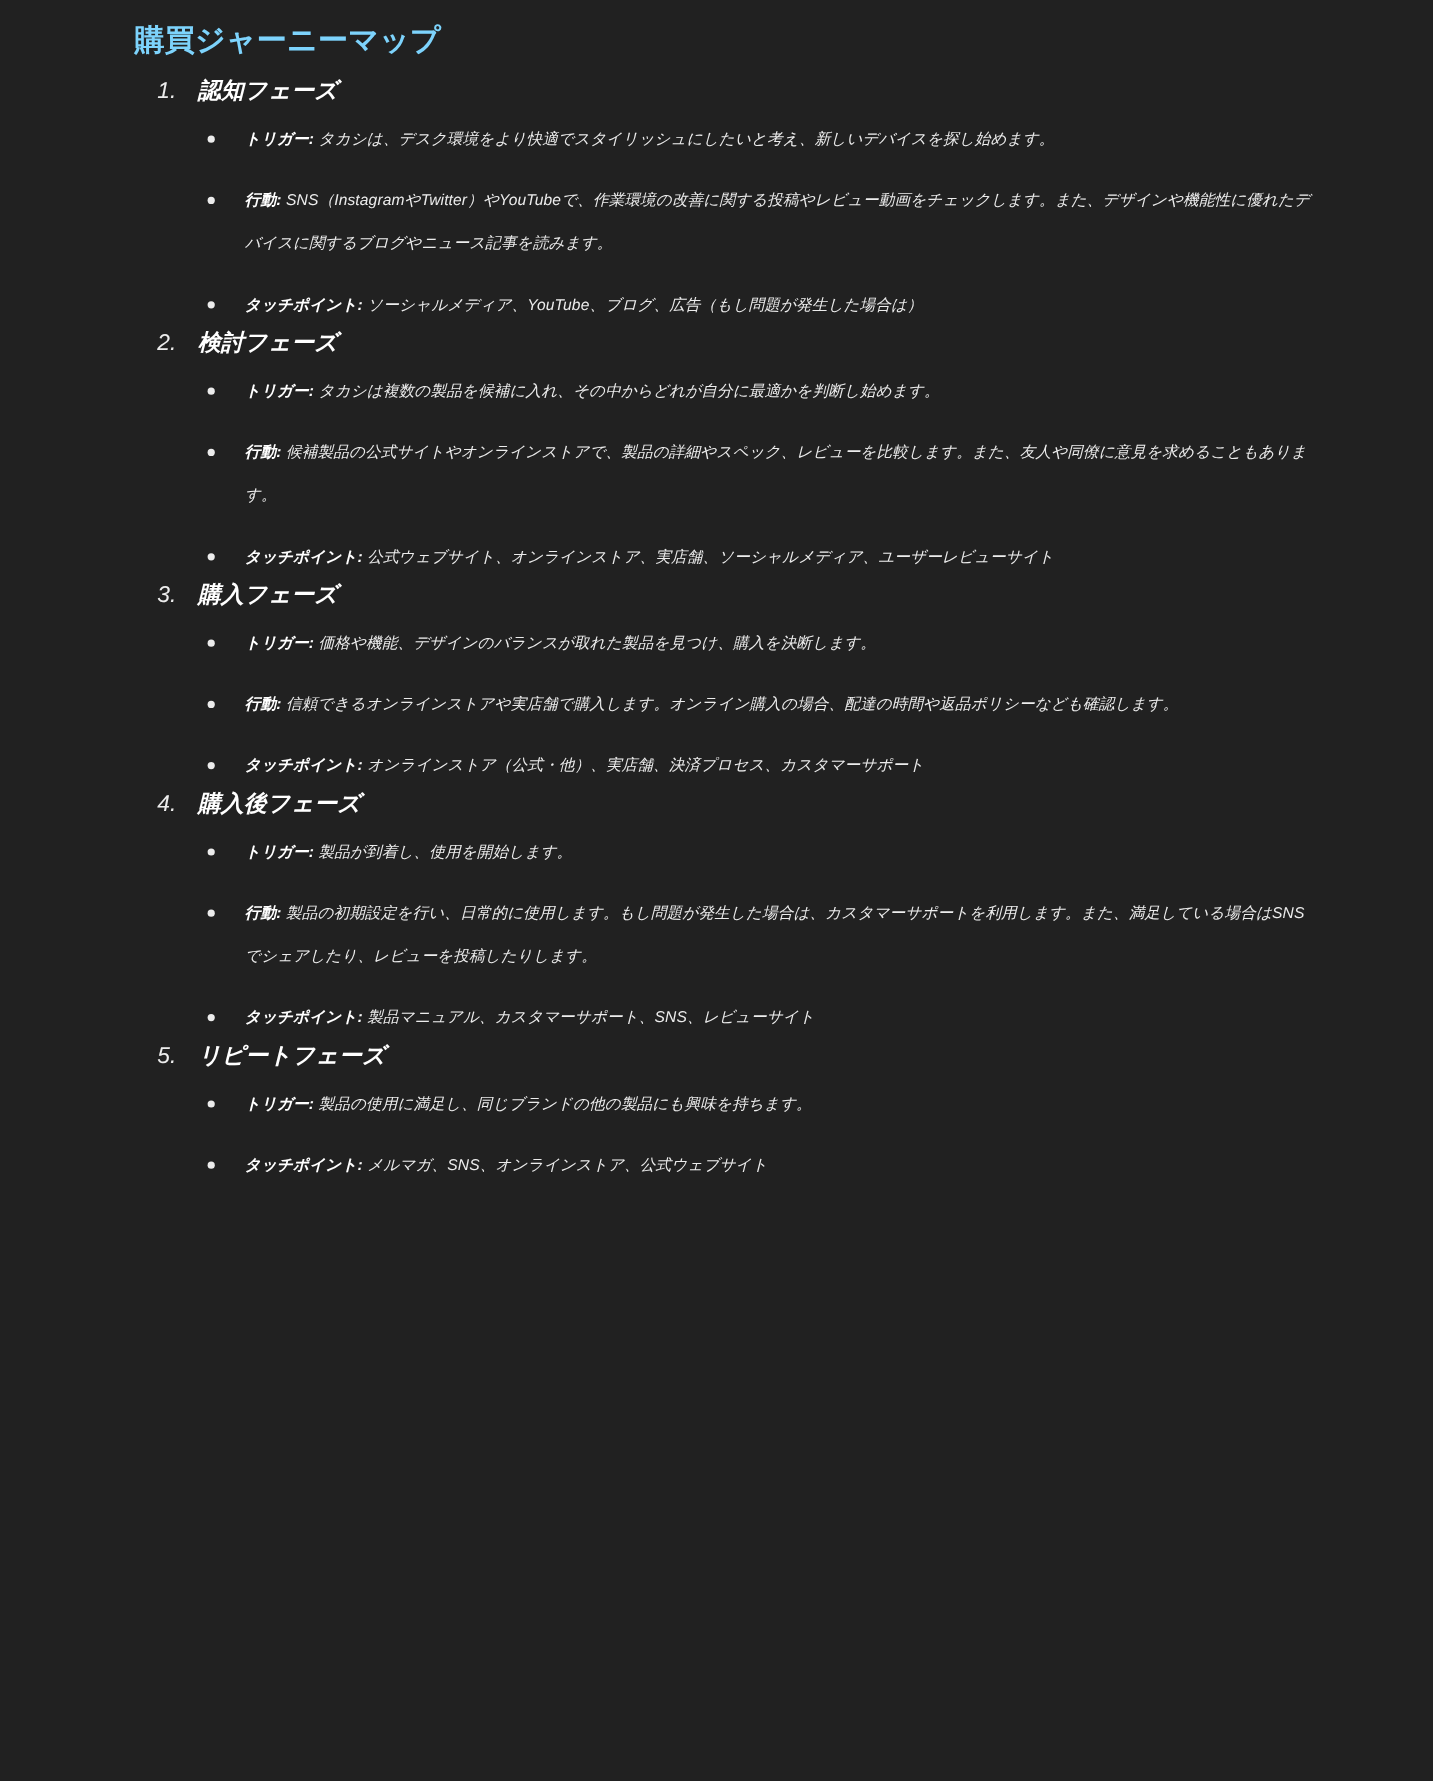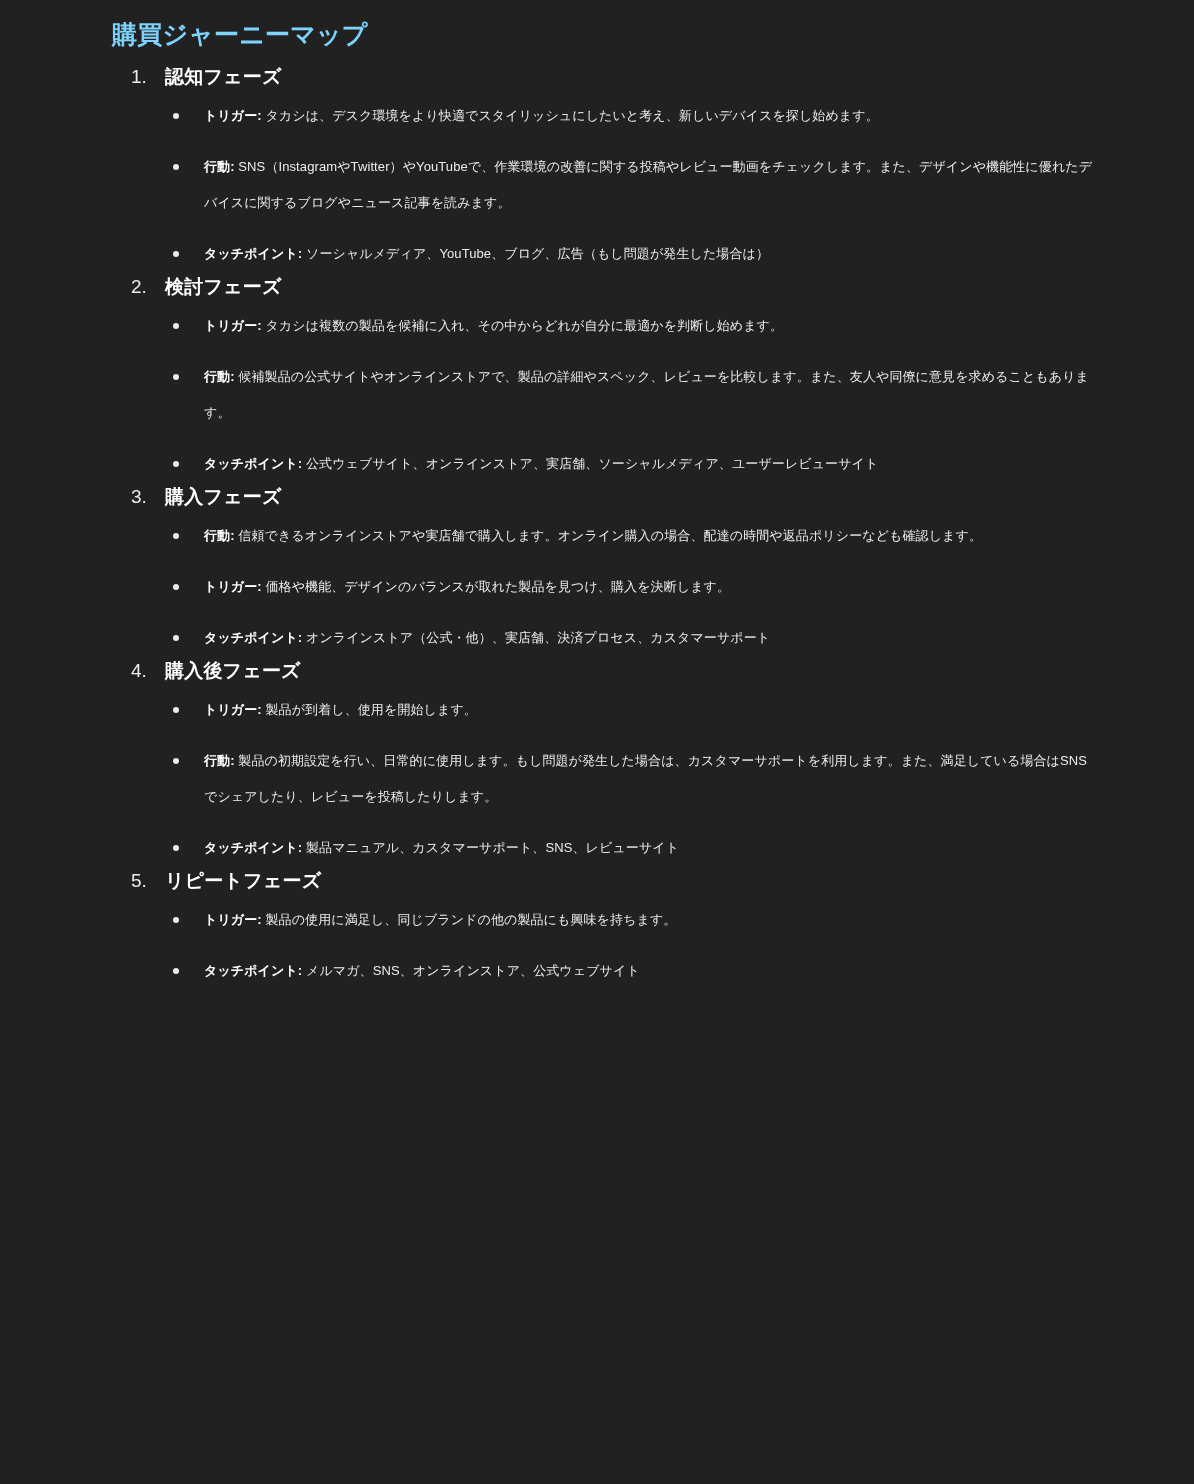--- a/index.html
+++ b/index.html
@@ -28,20 +28,21 @@
     letter-spacing: 0.2px;
     margin: 0 0 8px 0;
     color: #7dd3fc;
   }
 
   ol.phase-list {
     list-style: none;
     margin: 0;
     padding: 0;
     counter-reset: phase;
+    font-style: italic;
   }
 
   li.phase {
     counter-increment: phase;
     position: relative;
     padding-left: 53px;
     margin-top: 0;
   }
   li.phase:first-child { margin-top: 10px; }
 
@@ -111,22 +112,22 @@
           <li class="detail"><span class="bullet-dot"></span><span class="detail-label">トリガー:</span><span class="detail-text"> タカシは、デスク環境をより快適でスタイリッシュにしたいと考え、新しいデバイスを探し始めます。</span></li>
           <li class="detail"><span class="bullet-dot"></span><span class="detail-label">行動:</span><span class="detail-text"> SNS（InstagramやTwitter）やYouTubeで、作業環境の改善に関する投稿やレビュー動画をチェックします。また、デザインや機能性に優れたデバイスに関するブログやニュース記事を読みます。</span></li>
           <li class="detail"><span class="bullet-dot"></span><span class="detail-label">タッチポイント:</span><span class="detail-text"> ソーシャルメディア、YouTube、ブログ、広告（もし問題が発生した場合は）</span></li>
         </ul></li>
       <li class="phase"><span class="phase-number"></span><span class="phase-title">検討フェーズ</span><ul class="detail-list">
           <li class="detail"><span class="bullet-dot"></span><span class="detail-label">トリガー:</span><span class="detail-text"> タカシは複数の製品を候補に入れ、その中からどれが自分に最適かを判断し始めます。</span></li>
           <li class="detail"><span class="bullet-dot"></span><span class="detail-label">行動:</span><span class="detail-text"> 候補製品の公式サイトやオンラインストアで、製品の詳細やスペック、レビューを比較します。また、友人や同僚に意見を求めることもあります。</span></li>
           <li class="detail"><span class="bullet-dot"></span><span class="detail-label">タッチポイント:</span><span class="detail-text"> 公式ウェブサイト、オンラインストア、実店舗、ソーシャルメディア、ユーザーレビューサイト</span></li>
         </ul></li>
       <li class="phase"><span class="phase-number"></span><span class="phase-title">購入フェーズ</span><ul class="detail-list">
+          <li class="detail"><span class="bullet-dot"></span><span class="detail-label">トリガー:</span><span class="detail-text"> 価格や機能、デザインのバランスが取れた製品を見つけ、購入を決断します。</span></li>
           <li class="detail"><span class="bullet-dot"></span><span class="detail-label">行動:</span><span class="detail-text"> 信頼できるオンラインストアや実店舗で購入します。オンライン購入の場合、配達の時間や返品ポリシーなども確認します。</span></li>
-          <li class="detail"><span class="bullet-dot"></span><span class="detail-label">トリガー:</span><span class="detail-text"> 価格や機能、デザインのバランスが取れた製品を見つけ、購入を決断します。</span></li>
           <li class="detail"><span class="bullet-dot"></span><span class="detail-label">タッチポイント:</span><span class="detail-text"> オンラインストア（公式・他）、実店舗、決済プロセス、カスタマーサポート</span></li>
         </ul></li>
       <li class="phase"><span class="phase-number"></span><span class="phase-title">購入後フェーズ</span><ul class="detail-list">
           <li class="detail"><span class="bullet-dot"></span><span class="detail-label">トリガー:</span><span class="detail-text"> 製品が到着し、使用を開始します。</span></li>
           <li class="detail"><span class="bullet-dot"></span><span class="detail-label">行動:</span><span class="detail-text"> 製品の初期設定を行い、日常的に使用します。もし問題が発生した場合は、カスタマーサポートを利用します。また、満足している場合はSNSでシェアしたり、レビューを投稿したりします。</span></li>
           <li class="detail"><span class="bullet-dot"></span><span class="detail-label">タッチポイント:</span><span class="detail-text"> 製品マニュアル、カスタマーサポート、SNS、レビューサイト</span></li>
         </ul></li>
       <li class="phase"><span class="phase-number"></span><span class="phase-title">リピートフェーズ</span><ul class="detail-list">
           <li class="detail"><span class="bullet-dot"></span><span class="detail-label">トリガー:</span><span class="detail-text"> 製品の使用に満足し、同じブランドの他の製品にも興味を持ちます。</span></li>
           <li class="detail"><span class="bullet-dot"></span><span class="detail-label">タッチポイント:</span><span class="detail-text"> メルマガ、SNS、オンラインストア、公式ウェブサイト</span></li>

